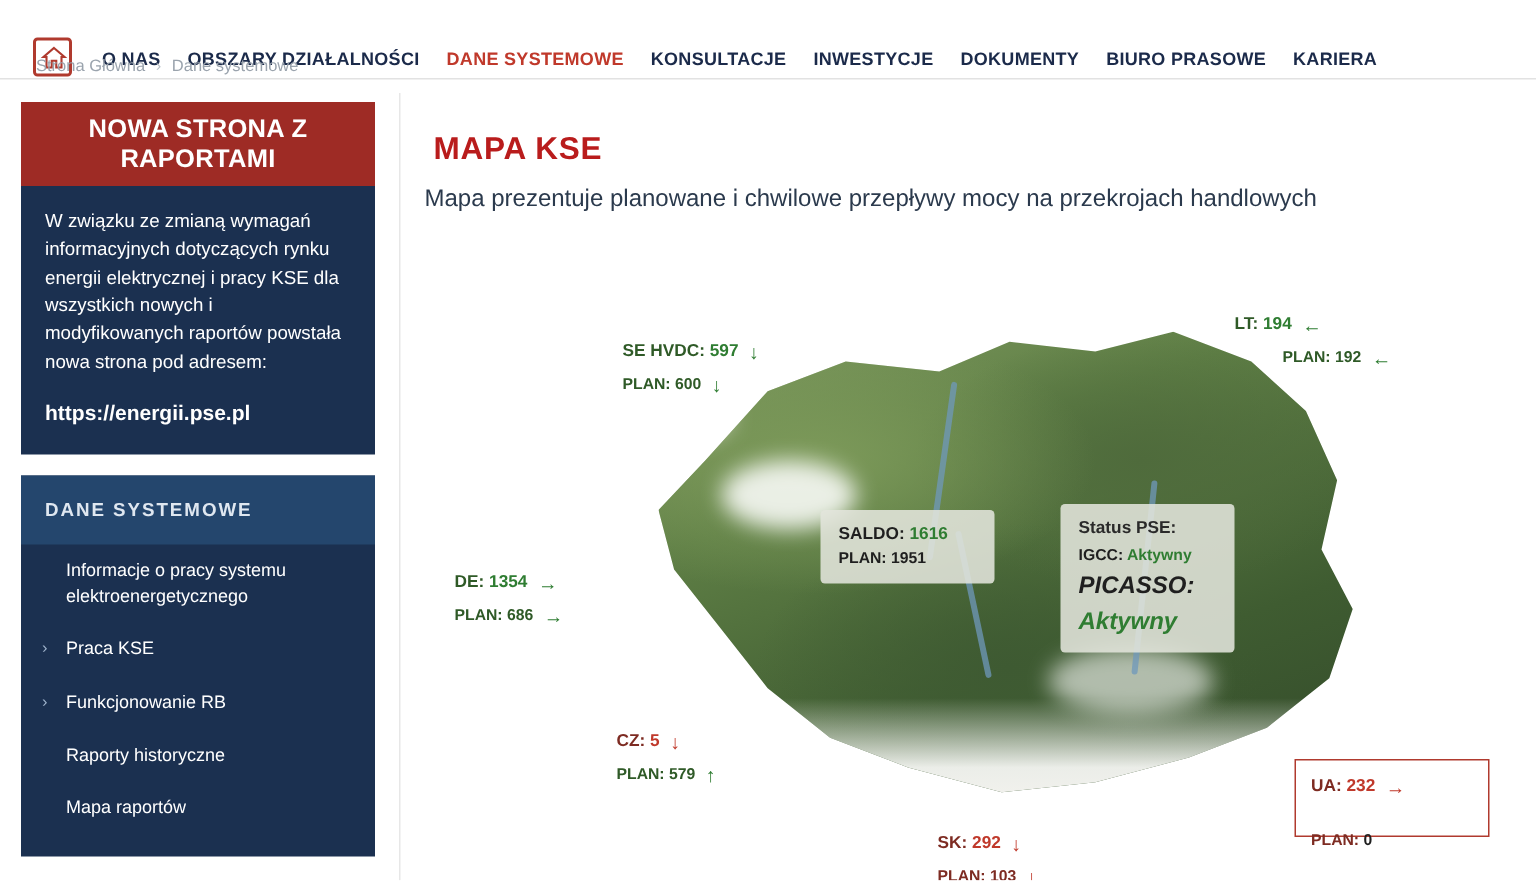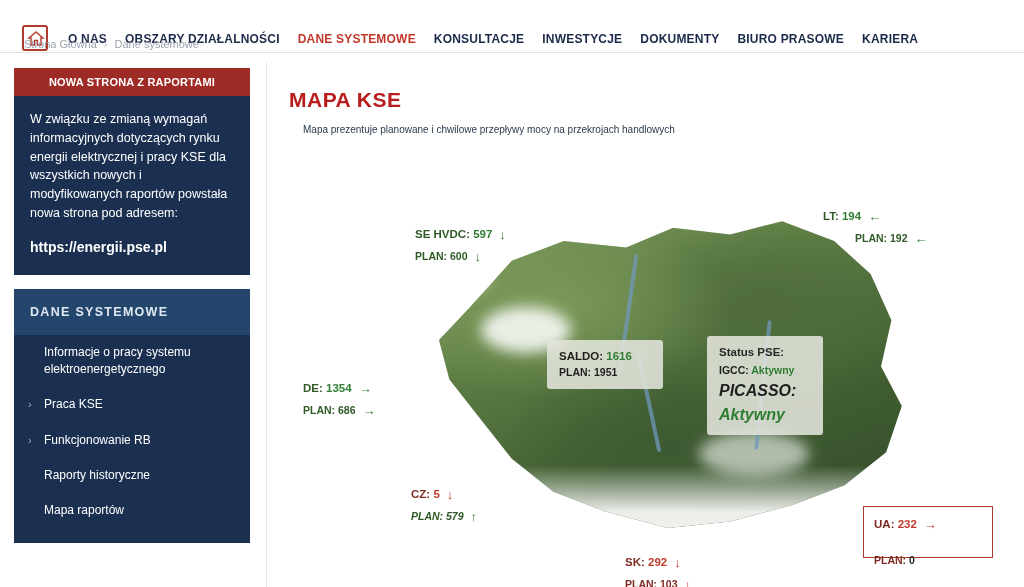--- a/index.html
+++ b/index.html
@@ -65,21 +65,21 @@
 
   
   .leftcol {
     position: absolute;
     left: 14px; top: 68px;
     width: 236px;
   }
   .promo-head {
     background: #9e2b25;
     color: #ffffff;
-    font-size: 11px;
+    font-size: 17px;
     font-weight: bold;
     text-align: center;
     padding: 8px 6px;
     letter-spacing: 0.2px;
   }
   .promo-body {
     background: #1b3050;
     color: #ffffff;
     padding: 14px 16px 20px 16px;
   }
@@ -137,22 +137,22 @@
   .page-title {
     position: absolute;
     left: 22px; top: 26px;
     font-size: 21px;
     font-weight: bold;
     color: #b91c1c;
     letter-spacing: 0.5px;
   }
   .page-sub {
     position: absolute;
-    left: 36px; top: 62px;
-    font-size: 10px;
+    left: 16px; top: 62px;
+    font-size: 16px;
     color: #2b3a4d;
   }
 
   
   .maparea {
     position: absolute;
     left: 0; top: 88px;
     width: 758px; height: 437px;
     overflow: hidden;
   }
@@ -360,21 +360,21 @@
           <span class="arrow arr-green">→</span>
         </div>
       </div>
 
       <div class="lbl" style="left:144px;top:336px;">
         <div class="row-l">
           <span><span class="k-red">CZ</span><span class="k-red">:</span>
           <span class="v-red">5</span></span>
           <span class="arrow arr-red">↓</span>
         </div>
-        <div class="row-l plan" style="margin-top:4px;font-style:italic;">
+        <div class="row-l plan" style="margin-top:4px;">
           <span><span class="k-green">PLAN:</span>
           <span class="k-green">579</span></span>
           <span class="arrow arr-green">↑</span>
         </div>
       </div>
 
       <div class="lbl" style="left:358px;top:404px;">
         <div class="row-l">
           <span><span class="k-red">SK</span><span class="k-red">:</span>
           <span class="v-red">292</span></span>

